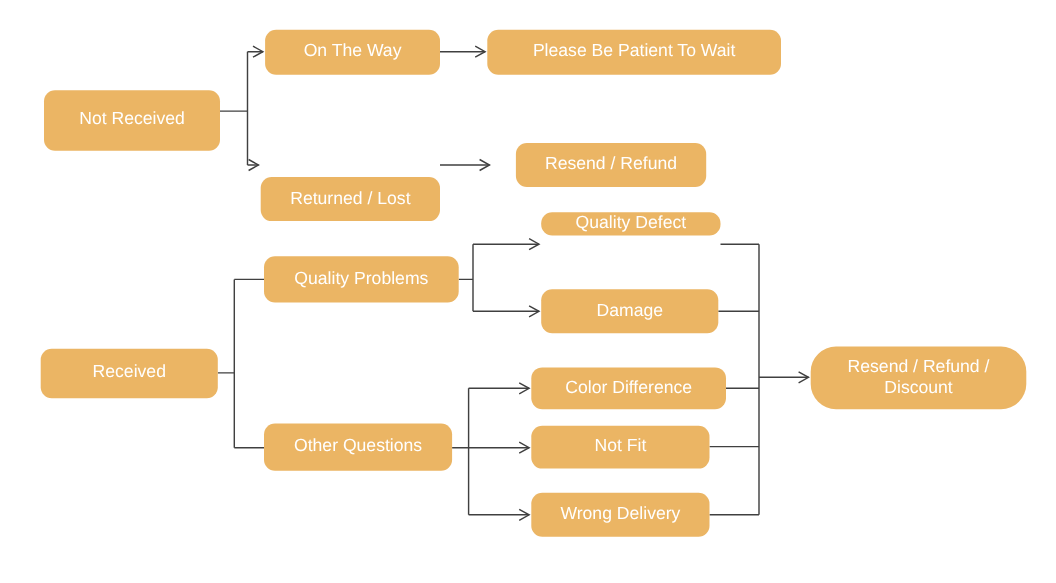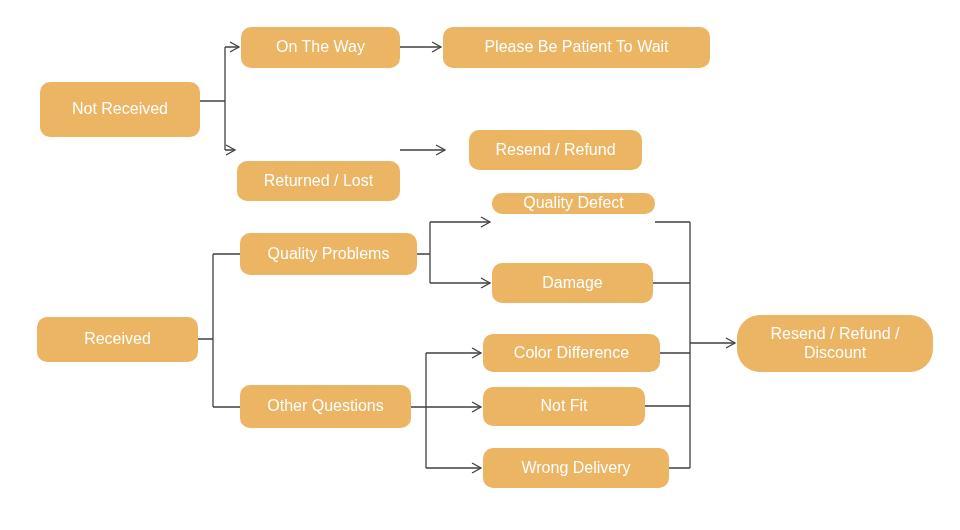--- a/index.html
+++ b/index.html
@@ -49,21 +49,21 @@
   .n-please-be-patient {left:443px; top:27px;  width:267px; height:41px;}
   .n-returned-lost     {left:237px; top:130px; width:163px; height:40px;margin-top:31px;}
   .n-resend-refund     {left:469px; top:130px; width:173px; height:40px;}
   .n-received          {left:37px;  top:317px; width:161px; height:45px;}
   .n-quality-problems  {left:240px; top:233px; width:177px; height:42px;}
   .n-other-questions   {left:240px; top:385px; width:171px; height:43px;}
   .n-quality-defect    {left:492px; top:193px; width:163px; height:21px;}
   .n-damage            {left:492px; top:263px; width:161px; height:40px;}
   .n-color-difference  {left:483px; top:334px; width:177px; height:38px;text-align:right;}
   .n-not-fit           {left:483px; top:387px; width:162px; height:39px;}
-  .n-wrong-delivery    {left:483px; top:448px; width:186px; height:40px;}
+  .n-wrong-delivery    {left:483px; top:448px; width:162px; height:40px;}
   .n-resend-discount   {left:737px; top:315px; width:196px; height:57px;border-radius:23px;}
 </style>
 </head>
 <body>
 
 <div class="canvas">
 
   <svg class="connectors" viewBox="0 0 960 530" xmlns="http://www.w3.org/2000/svg" aria-hidden="true">
 
     <path d="

